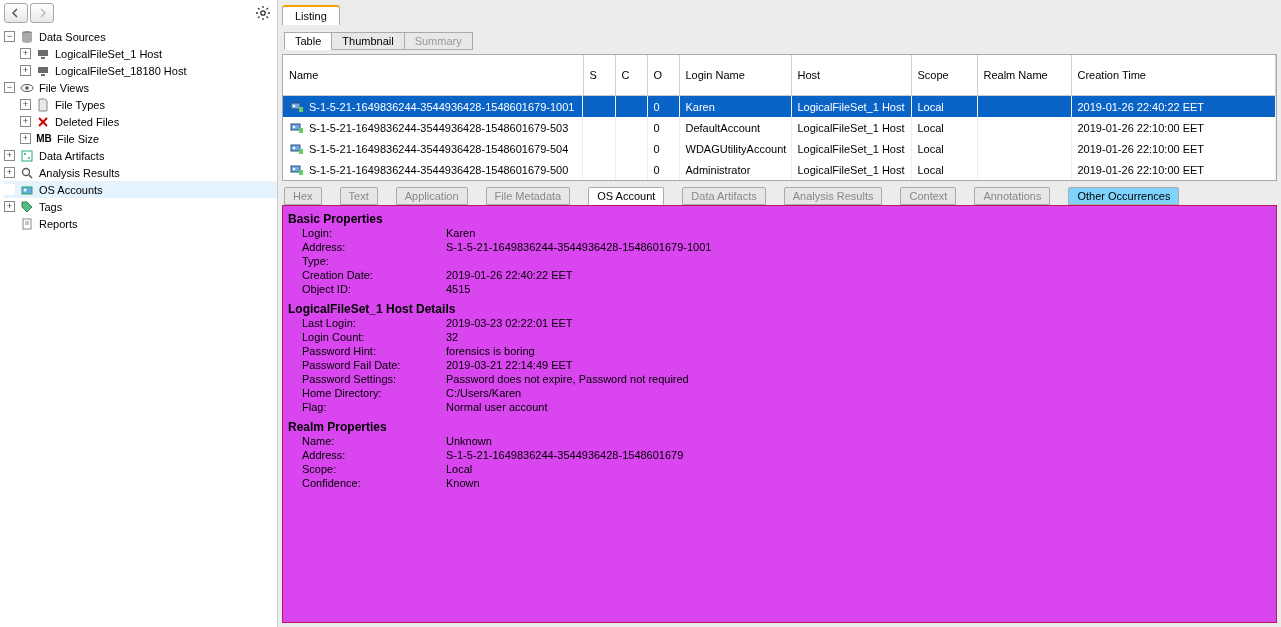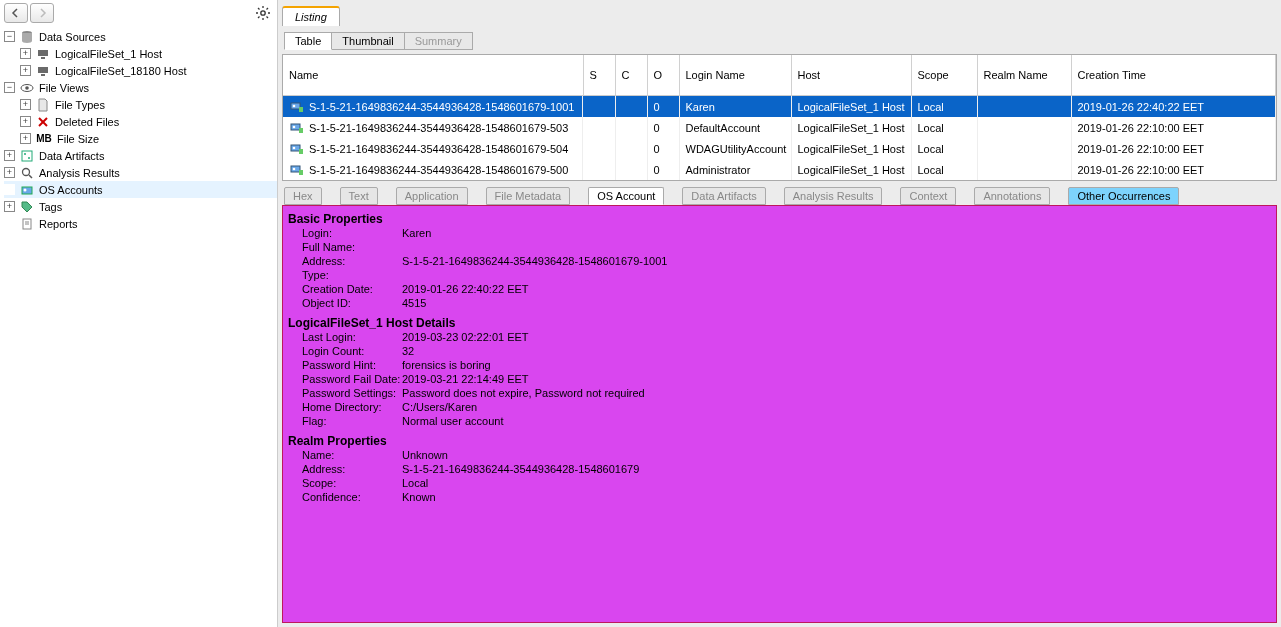--- a/index.html
+++ b/index.html
@@ -13,42 +13,42 @@
 .tree { flex: 1; overflow: auto; padding: 2px 0 2px 4px; }
 .tree-item { display: flex; align-items: center; height: 17px; gap: 4px; cursor: pointer; white-space: nowrap; }
 .tree-item .twisty { width: 11px; height: 11px; border: 1px solid #888; display: flex; align-items: center; justify-content: center; font-size: 9px; line-height: 1; color: #444; background: #fff; }
 .tree-item .twisty.empty { border: none; }
 .tree-icon { width: 16px; height: 16px; display:flex; align-items:center; justify-content:center; }
 .tree-label { font-size: 11px; }
 .tree-children { padding-left: 16px; }
 .selected { background: #e5f3ff; }
 .bold { font-weight: bold; }
 .main { flex: 1; display: flex; flex-direction: column; background: #ececec; }
-.tab-strip { height: 26px; display: flex; align-items: flex-end; padding: 4px 4px 0 4px; background: #ececec; font-style: italic; }
+.tab-strip { height: 26px; display: flex; align-items: center; padding: 4px 4px 0 4px; background: #ececec; }
 .tab { padding: 3px 12px; background: #fff; border: 1px solid #aaa; border-bottom: none; border-radius: 3px 3px 0 0; font-size: 11px; cursor: pointer; }
 .tab.active { border-top: 2px solid #f4a300; }
 .view-strip { display: flex; padding: 6px 6px 0 6px; background: #ececec; }
 .view-tab { padding: 2px 10px; border: 1px solid #aaa; background: #fff; font-size: 11px; cursor: pointer; margin-right: -1px; }
 .view-tab.active { background: #fff; border-bottom: 1px solid #fff; z-index: 1; position: relative; }
 .view-tab.inactive { background: #e8e8e8; }
 .view-tab.disabled { color: #999; background: #e8e8e8; }
 .table-wrap { margin: 4px 4px 0 4px; background: #fff; border: 1px solid #aaa; }
 .grid { width: 100%; border-collapse: collapse; table-layout: fixed; }
 .grid th { text-align: left; font-weight: normal; padding: 14px 6px; border-right: 1px solid #d0d0d0; border-bottom: 1px solid #ccc; background: #fff; font-size: 11px; height: 24px; }
 .grid td { padding: 3px 6px; border-right: 1px solid #eee; font-size: 11px; height: 21px; white-space: nowrap; overflow: hidden; }
 .grid tr.selected-row td { background: #0a64c8; color: #fff; }
 .grid td.name-cell { display: flex; align-items: center; gap: 4px; }
 .detail-tabs { display: flex; padding: 6px 6px 0 6px; background: #ececec; gap: 16px; flex-wrap: wrap; }
 .dtab { padding: 2px 8px; border: 1px solid #aaa; background: #e6e6e6; color: #888; font-size: 11px; cursor: pointer; margin-right: 2px; border-radius: 2px 2px 0 0; }
 .dtab.active { background: #fff; color: #000; border-bottom: 1px solid #fff; }
 .dtab.enabled { color: #000; background: #7dd3fc; }
 .details { margin: 0 4px 4px 4px; background: #d946ef; border: 1px solid #be185d; padding: 6px 5px; overflow: auto; flex: 1; font-size: 11px; }
 .section-title { font-weight: bold; font-size: 12px; margin-top: 6px; }
 .section-title:first-child { margin-top: 0; }
-.prop-row { display: flex; padding: 1px 0 1px 14px; }
+.prop-row { display: flex; padding: 1px 0 1px 14px; gap: 44px; }
 .prop-label { width: 100px; }
 .prop-value { flex: 1; }
 svg { display: block; }
 </style>
 </head>
 <body>
 
 <div class="app">
 
   <div class="sidebar">
@@ -344,24 +344,20 @@
         <div class="dtab enabled">Other Occurrences</div>
       </div>
 
     <div class="details">
       <div class="section-title">Basic Properties</div>
       <div class="prop-row">
           <span class="prop-label">Login:</span>
           <span class="prop-value">Karen</span>
         </div>
       <div class="prop-row">
-          <span class="prop-label">Full Name:</span>
-          <span class="prop-value"></span>
-        </div>
-      <div class="prop-row">
           <span class="prop-label">Address:</span>
           <span class="prop-value">S-1-5-21-1649836244-3544936428-1548601679-1001</span>
         </div>
       <div class="prop-row">
           <span class="prop-label">Type:</span>
           <span class="prop-value"></span>
         </div>
       <div class="prop-row">
           <span class="prop-label">Creation Date:</span>
           <span class="prop-value">2019-01-26 22:40:22 EET</span>

